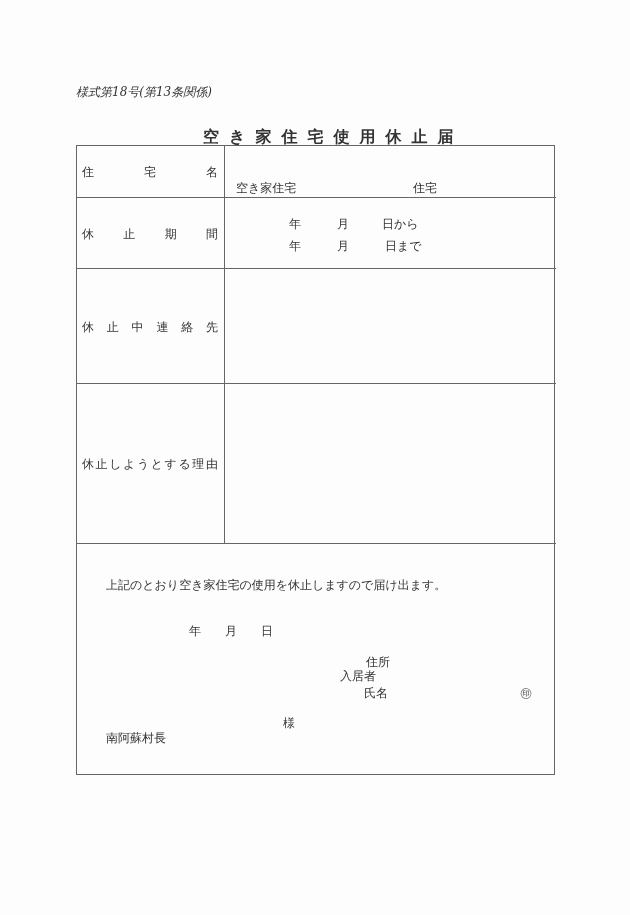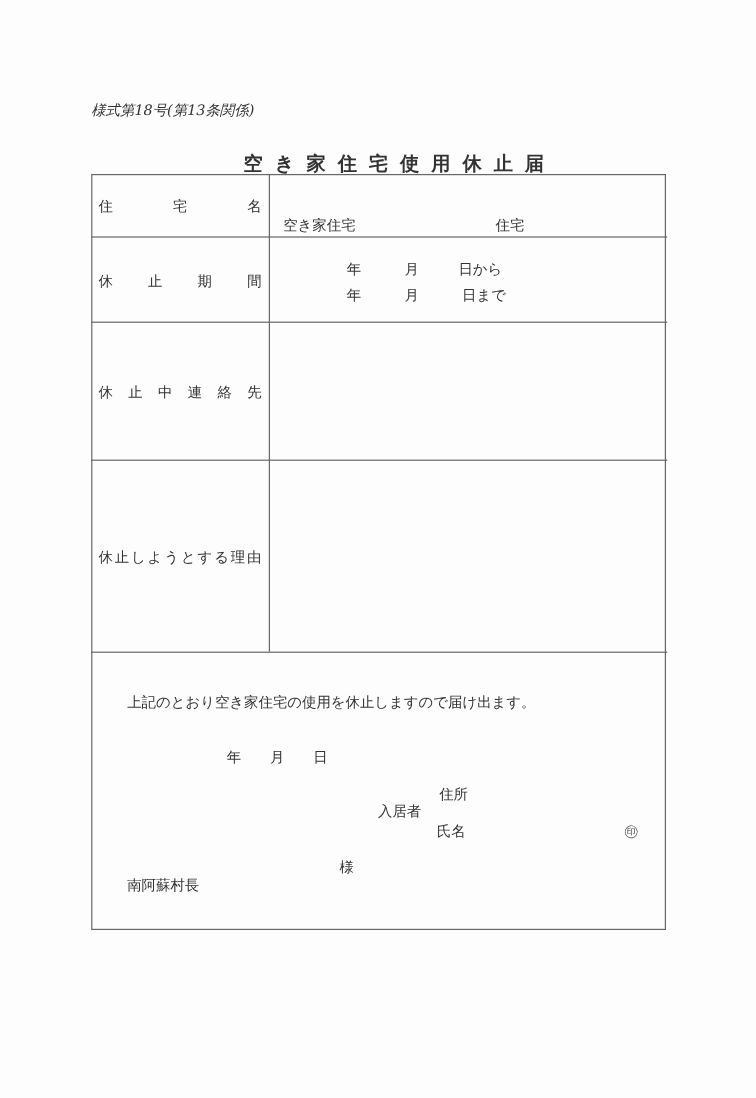--- a/index.html
+++ b/index.html
@@ -69,17 +69,17 @@
   <span>理</span>
   <span>由</span>
 </div>
 <div class="abs" style="left:226px;top:385px;width:328px;height:157px"></div>
 
 <div class="abs txt" style="left:106px;top:577px">上記のとおり空き家住宅の使用を休止しますので届け出ます。</div>
 <div class="abs txt" style="left:189px;top:623px">年</div>
 <div class="abs txt" style="left:225px;top:623px">月</div>
 <div class="abs txt" style="left:261px;top:623px">日</div>
 <div class="abs txt" style="left:366px;top:654px">住所</div>
-<div class="abs txt" style="left:315px;top:668px">入居者</div>
+<div class="abs txt" style="left:340px;top:668px">入居者</div>
 <div class="abs txt" style="left:364px;top:685px">氏名</div>
 <div class="abs txt" style="left:520px;top:685px">㊞</div>
 <div class="abs txt" style="left:106px;top:730px">南阿蘇村長</div>
 <div class="abs txt" style="left:283px;top:715px">様</div>
 
 </body></html>

